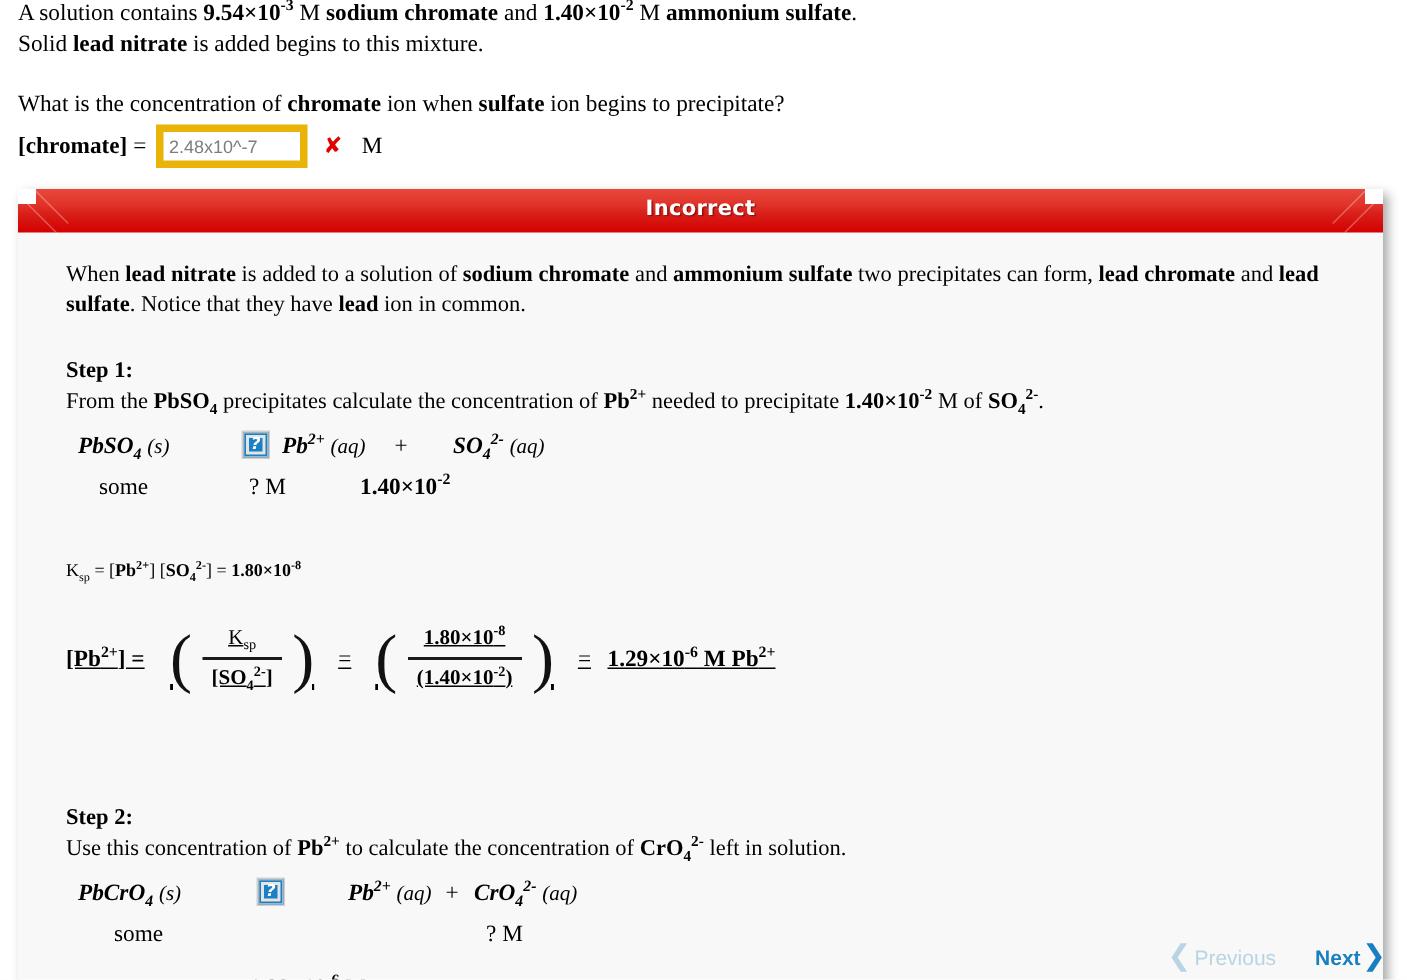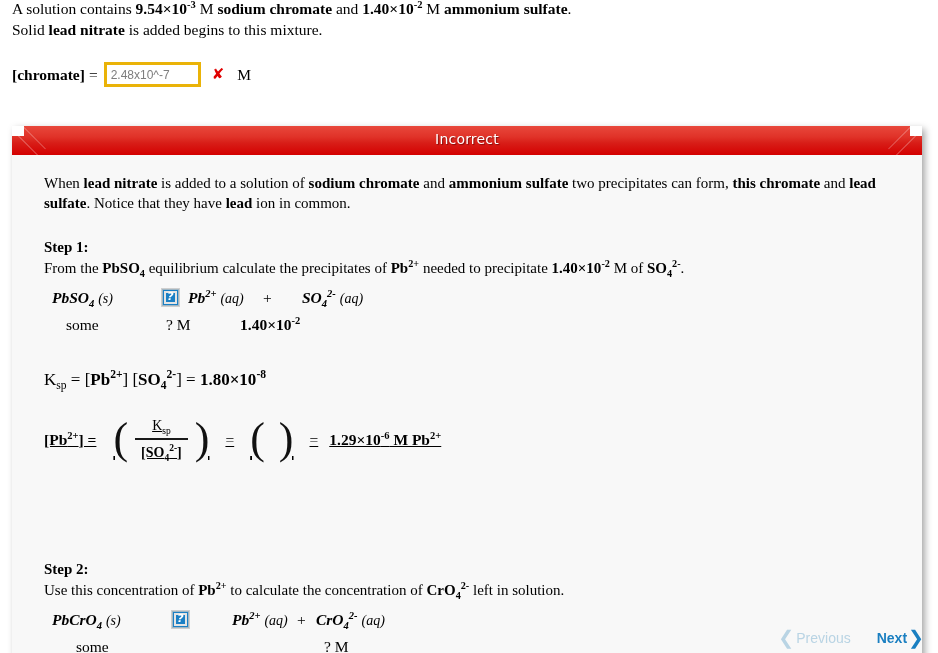--- a/index.html
+++ b/index.html
@@ -52,21 +52,21 @@
     white-space: nowrap;
   }
   .answer-label { font-weight: bold; }
   .eq-sign { margin: 0 6px 0 4px; }
   .answer-input {
     width: 83px;
     height: 17px;
     font-family: "Liberation Sans", "DejaVu Sans", sans-serif;
     font-size: 12px;
     color: #7d7d7d;
-    border: 3px solid #eab308;
+    border: 5px solid #eab308;
     background: #ffffff;
     padding: 1px 4px;
     box-sizing: content-box;
     outline: none;
   }
   .x-mark {
     color: #e00000;
     font-family: "DejaVu Sans", sans-serif;
     font-weight: bold;
     font-size: 15px;
@@ -92,21 +92,21 @@
     background: linear-gradient(to bottom,
         #e8483c 0%, #e03228 38%, #d81e18 58%, #d40000 100%);
     overflow: hidden;
   }
   .banner-title {
     position: absolute;
     left: 0; right: 0; top: 5px;
     text-align: center;
     color: #ffffff;
     font-family: "DejaVu Sans", "Liberation Sans", sans-serif;
-    font-weight: normal;
+    font-weight: bold;
     font-size: 14px;
     letter-spacing: 0.2px;
     text-shadow: 1px 1px 1px rgba(90,0,0,0.65);
   }
   
   .fold {
     position: absolute;
     top: 0;
     width: 40px;
     height: 29px;
@@ -197,21 +197,21 @@
     color: #ffffff;
     font-family: "DejaVu Sans", sans-serif;
     font-size: 11px;
     font-weight: bold;
     line-height: 16px;
   }
 
   
   .ksp-line {
     margin-top: 34px;
-    font-size: 17px;
+    font-size: 12px;
     white-space: nowrap;
   }
 
   
   .expr {
     margin-top: 26px;
     display: flex;
     align-items: center;
     font-size: 15.5px;
     white-space: nowrap;
@@ -285,20 +285,23 @@
   <div class="q-line first">
     <span>A solution contains </span><b><span>9.54×10</span><sup>-3</sup></b><span> M </span><b>sodium chromate</b><span> and </span><b><span>1.40×10</span><sup>-2</sup></b><span> M </span><b>ammonium sulfate</b><span>.</span>
   </div>
 
   <div class="q-line">
     <span>Solid </span><b>lead nitrate</b><span> is added begins to this mixture.</span>
   </div>
 
   <div class="q-gap"></div>
 
+  <div class="q-line">
+    <span>What is the concentration of </span><b>chromate</b><span> ion when </span><b>sulfate</b><span> ion begins to precipitate?</span>
+  </div>
 
   <div class="answer-row">
     <span class="answer-label">[chromate]</span>
     <span class="eq-sign">=</span>
     <input class="answer-input" type="text" value="2.48x10^-7" style="">
     <span class="x-mark">✘</span>
     <span class="unit-m">M</span>
   </div>
 </div>
 
@@ -314,26 +317,26 @@
     <span class="fold right">
         <i class="a"></i>
         <i class="b"></i>
       </span>
     <div class="banner-title">Incorrect</div>
   </div>
 
   <div class="panel-body">
 
     <p class="para">
-      <span>When </span><b>lead nitrate</b><span> is added to a solution of </span><b>sodium chromate</b><span> and </span><b>ammonium sulfate</b><span> two precipitates can form, </span><b>this chromate</b><span> and </span><b>lead sulfate</b><span>. Notice that they have </span><b>lead</b><span> ion in common.</span>
+      <span>When </span><b>lead nitrate</b><span> is added to a solution of </span><b>sodium chromate</b><span> and </span><b>ammonium sulfate</b><span> two precipitates can form, </span><b>lead chromate</b><span> and </span><b>lead sulfate</b><span>. Notice that they have </span><b>lead</b><span> ion in common.</span>
     </p>
 
     <div class="step-head">Step 1:</div>
     <div class="step-text">
-      <span>From the </span><b><span>PbSO</span><sub>4</sub></b><span> equilibrium calculate the precipitates of </span><b><span>Pb</span><sup>2+</sup></b><span> needed to precipitate </span><b><span>1.40×10</span><sup>-2</sup></b><span> M of </span><b><span>SO</span><sub>4</sub><sup>2-</sup></b><span>.</span>
+      <span>From the </span><b><span>PbSO</span><sub>4</sub></b><span> precipitates calculate the concentration of </span><b><span>Pb</span><sup>2+</sup></b><span> needed to precipitate </span><b><span>1.40×10</span><sup>-2</sup></b><span> M of </span><b><span>SO</span><sub>4</sub><sup>2-</sup></b><span>.</span>
     </div>
 
     <div class="rxn">
       <span class="cell top" style="left:8px;">
         <b><span>PbSO</span><sub>4</sub></b>
         <span class="phase">(s)</span>
       </span>
       <span class="cell top" style="left:118px;">
         <span class="broken-img"></span>
       </span>
@@ -365,27 +368,32 @@
       <span class="frac">
         <span class="num"><span>K</span><sub>sp</sub></span>
         <span class="bar"></span>
         <span class="den"><b><span>[SO</span><sub>4</sub><sup>2-</sup><span>]</span></b></span>
       </span>
       <span class="paren">)</span>
 
       <span class="op">=</span>
 
       <span class="paren">(</span>
+      <span class="frac">
+        <span class="num"><b><span>1.80×10</span><sup>-8</sup></b></span>
+        <span class="bar"></span>
+        <span class="den"><b><span>(1.40×10</span><sup>-2</sup><span>)</span></b></span>
+      </span>
       <span class="paren">)</span>
 
       <span class="op">=</span>
       <span class="result"><span>1.29×10</span><sup>-6</sup><span> M Pb</span><sup>2+</sup></span>
     </div>
 
-    <div class="step-head" style="margin-top:96px;">Step 2:</div>
+    <div class="step-head" style="margin-top:72px;">Step 2:</div>
     <div class="step-text">
       <span>Use this concentration of </span><b><span>Pb</span><sup>2+</sup></b><span> to calculate the concentration of </span><b><span>CrO</span><sub>4</sub><sup>2-</sup></b><span> left in solution.</span>
     </div>
 
     <div class="rxn">
       <span class="cell top" style="left:8px;">
         <b><span>PbCrO</span><sub>4</sub></b>
         <span class="phase">(s)</span>
       </span>
       <span class="cell top" style="left:128px;">

